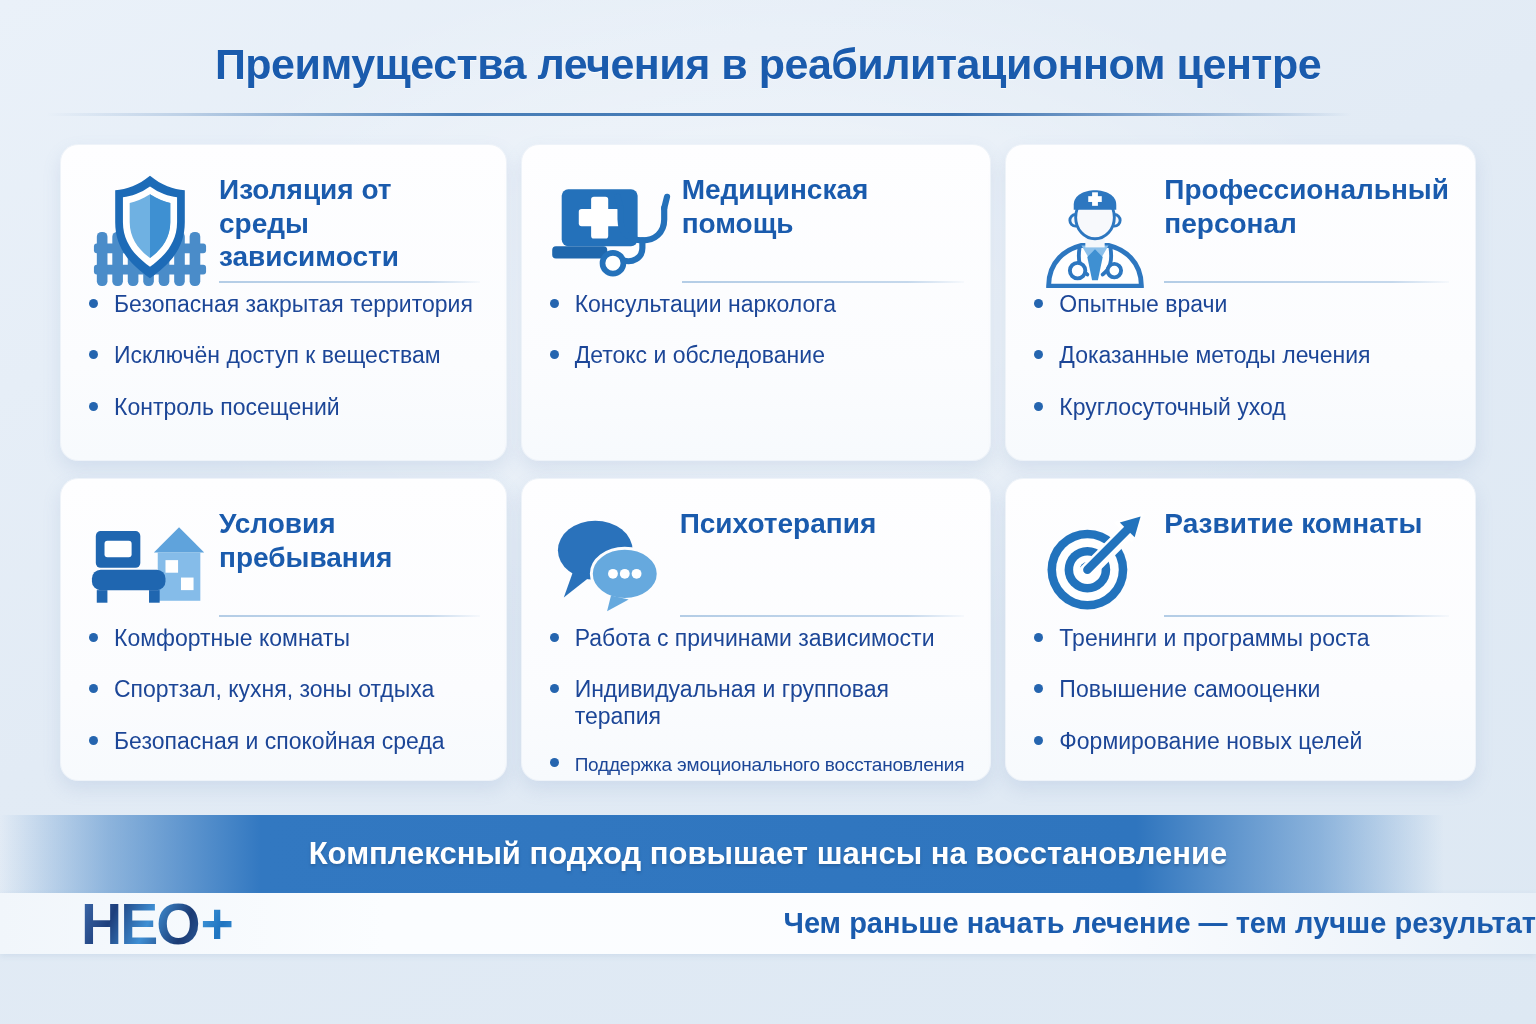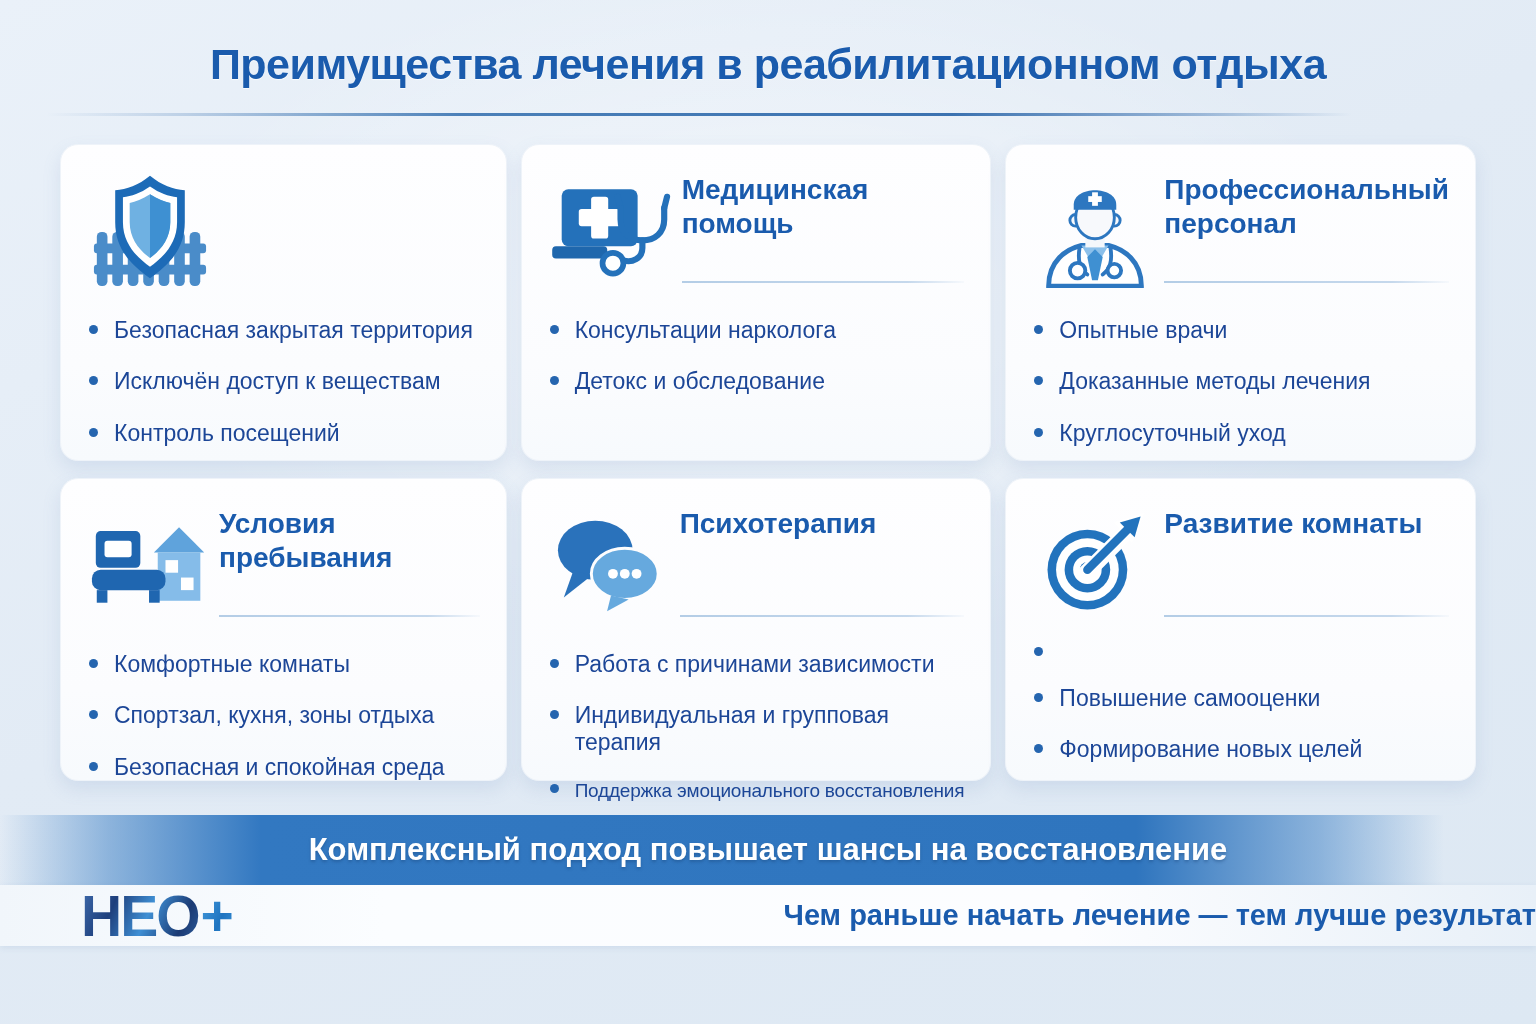--- a/index.html
+++ b/index.html
@@ -71,42 +71,42 @@
     line-height:1.2;
     font-weight:bold;
     color:#1a5bad;
     margin-top:4px;
   }
   .head-rule {
     margin-top:auto;
     height:2px;
     background:linear-gradient(90deg,#b4cde6 0%,#c5d8ec 80%,rgba(197,216,236,0.1) 100%);
   }
-  ul.bullets { list-style:none; margin-top:26px; }
+  ul.bullets { list-style:none; }
   ul.bullets li {
     display:flex;
     align-items:baseline;
     margin-bottom:25px;
     font-size:23px;
     color:#1c4697;
     line-height:1.15;
   }
   ul.bullets li .dot {
     flex:0 0 9px;
     width:9px; height:9px;
     border-radius:50%;
     background:#2565af;
     margin-right:16px;
     position:relative; top:-4px;
   }
   ul.bullets li .small-text { font-size:19px; letter-spacing:-0.2px; white-space:nowrap; }
 
   .banner {
     margin-top:34px;
-    height:70px;
+    height:78px;
     display:flex; align-items:center; justify-content:center;
     background:linear-gradient(90deg,
       rgba(58,126,196,0) 0%,
       rgba(58,126,196,0.5) 7%,
       rgba(50,120,193,1) 17%,
       rgba(47,117,190,1) 74%,
       rgba(58,126,196,0.5) 86%,
       rgba(58,126,196,0) 94%);
   }
   .banner-text {
@@ -154,21 +154,21 @@
     font-size:29px;
     font-weight:bold;
     color:#1a5bad;
   }
 </style>
 </head>
 <body>
 
 <div class="page">
 
-  <h1 class="page-title">Преимущества лечения в реабилитационном отдыха</h1>
+  <h1 class="page-title">Преимущества лечения в реабилитационном центре</h1>
   <div class="title-divider"></div>
 
   <div class="cards-grid">
 
     <section class="card">
       <div class="card-header">
         <div class="card-icon">
           <svg width="116" height="116" viewBox="0 0 120 120">
             <g fill="#4a8cc9">
               <rect x="2" y="74" width="116" height="10" rx="3"></rect>
@@ -179,20 +179,24 @@
               <rect x="53" y="62" width="11" height="56" rx="5"></rect>
               <rect x="69" y="62" width="11" height="56" rx="5"></rect>
               <rect x="85" y="62" width="11" height="56" rx="5"></rect>
               <rect x="101" y="62" width="11" height="56" rx="5"></rect>
             </g>
             <path d="M60 4 C72 14 84 18 96 19 L96 52 C96 81 78 97 60 110 C42 97 24 81 24 52 L24 19 C36 18 48 14 60 4 Z" fill="#1d6bb7"></path>
             <path d="M60 15 C70 22 79 25 88 26 L88 52 C88 74 74 88 60 98 C46 88 32 74 32 52 L32 26 C41 25 50 22 60 15 Z" fill="#ffffff"></path>
             <path d="M60 23 C68 28 75 31 81 32 L81 52 C81 69 71 81 60 89 C49 81 39 69 39 52 L39 32 C45 31 52 28 60 23 Z" fill="#6fb1e2"></path>
             <path d="M60 23 C68 28 75 31 81 32 L81 52 C81 69 71 81 60 89 L60 23 Z" fill="#3e90d2"></path>
           </svg>
+        </div>
+        <div class="head-text">
+          <h2 class="card-title">Изоляция от среды зависимости</h2>
+          <div class="head-rule"></div>
         </div>
       </div>
       <ul class="bullets">
         <li>
             <span class="dot"></span>
             <span>Безопасная закрытая территория</span>
           </li>
         <li>
             <span class="dot"></span>
             <span>Исключён доступ к веществам</span>
@@ -371,20 +375,21 @@
           </svg>
         </div>
         <div class="head-text">
           <h2 class="card-title">Развитие комнаты</h2>
           <div class="head-rule"></div>
         </div>
       </div>
       <ul class="bullets">
         <li>
             <span class="dot"></span>
+            <span>Тренинги и программы роста</span>
           </li>
         <li>
             <span class="dot"></span>
             <span>Повышение самооценки</span>
           </li>
         <li>
             <span class="dot"></span>
             <span>Формирование новых целей</span>
           </li>
       </ul>

